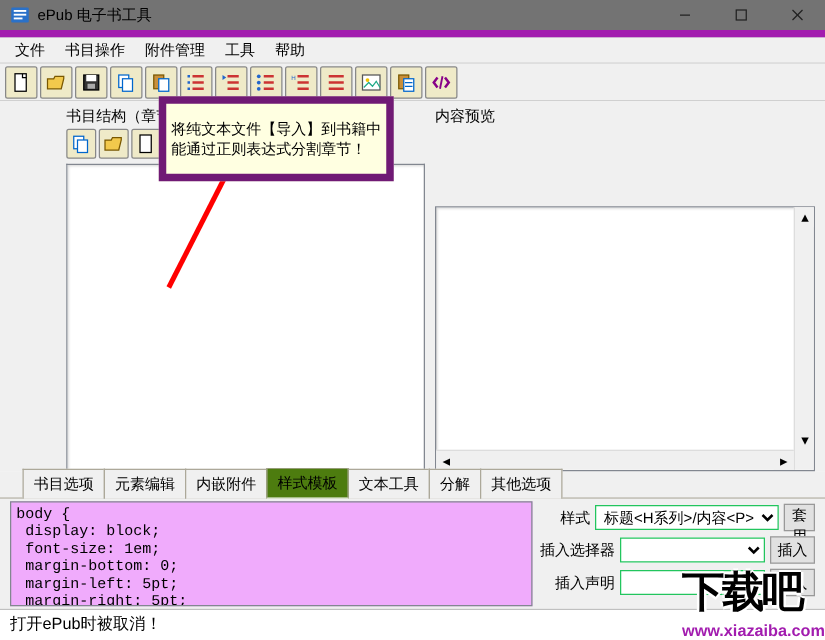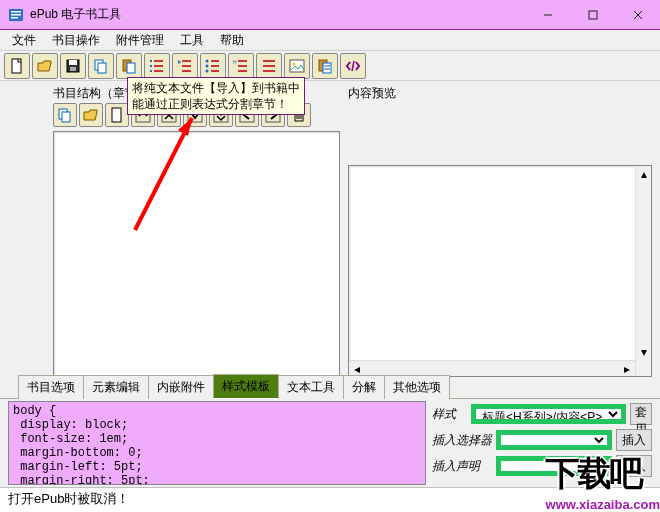--- a/index.html
+++ b/index.html
@@ -1,19 +1,19 @@
 <!DOCTYPE html>
 <html><head>
 <meta charset="utf-8">
 <style>
 * { box-sizing: border-box; margin: 0; padding: 0; font-family: "Microsoft YaHei", SimSun, sans-serif; }
 body { background:#fff; width:660px; height:512px; overflow:hidden; position:relative; font-size:12px; color:#000; }
 
 
-.titlebar { height:30px; background:#f0abfc; display:flex; align-items:center; border-bottom:1px solid #a21caf; }
+.titlebar { height:30px; background:#737373; display:flex; align-items:center; border-bottom:6px solid #a21caf; }
 .titlebar .icon { width:16px; height:16px; margin:0 6px 0 8px; }
 .titlebar .title { flex:1; font-size:12px; color:#000; }
 .winbtns { display:flex; }
 .winbtn { width:45px; height:30px; display:flex; align-items:center; justify-content:center; }
 .winbtn svg { width:10px; height:10px; stroke:#222; stroke-width:1; fill:none; }
 
 
 .menubar { height:21px; display:flex; align-items:center; padding:0 4px; background:#f0f0f0; border-bottom:1px solid #d0d0d0; }
 .menuitem { padding:2px 8px; font-size:12px; }
 
@@ -37,28 +37,28 @@
 
 
 .tabsrow { height:22px; display:flex; align-items:flex-end; background:#f0f0f0; padding:0 18px; border-bottom:1px solid #aca899; }
 .tab { padding:3px 8px 3px 8px; font-size:12px; border:1px solid #aca899; border-bottom:none; background:#f0f0f0; margin-right:-1px; position:relative; top:1px; }
 .tab.active { background:#4d7c0f; border-bottom:1px solid #fff; z-index:2; }
 
 .bottompanel { height:88px; display:flex; background:#f0f0f0; border-top:0; }
 .codebox { flex:1; margin:2px 2px 2px 8px; background:#f0abfc; border:1px solid #828790; font-family:"Courier New",monospace; font-size:12px; padding:2px 4px; white-space:pre; overflow:hidden; position:relative; }
 .sidecontrols { width:232px; padding:4px 8px 4px 4px; display:flex; flex-direction:column; gap:4px; }
 .ctrlrow { display:flex; align-items:center; gap:4px; height:22px; }
-.ctrlrow label { width:60px; font-size:12px; text-align:left;font-style:italic; }
-.ctrlrow select, .ctrlrow input { flex:1; height:20px; font-size:12px; border:5px solid #22c55e; background:#fff; padding:0 2px; }
+.ctrlrow label { width:60px; font-size:12px; text-align:right; }
+.ctrlrow select, .ctrlrow input { flex:1; height:20px; font-size:12px; border:1px solid #22c55e; background:#fff; padding:0 2px; }
 .ctrlrow button { width:36px; height:22px; font-size:12px; background:#e1e1e1; border:1px solid #999; }
 
 .statusbar { height:20px; border-top:1px solid #c0c0c0; background:#fff; padding:2px 8px; font-size:13px; }
 
 
-.tooltip { position:absolute; left:127px; top:77px; background:#ffffe1; border:1px solid #701a75; padding:2px 4px; font-size:12px; line-height:1.35; z-index:50; white-space:nowrap; }
+.tooltip { position:absolute; left:127px; top:77px; background:#ffffe1; border:6px solid #701a75; padding:12px 4px; font-size:12px; line-height:1.35; z-index:50; white-space:nowrap; }
 
 
 .redarrow { position:absolute; left:120px; top:100px; z-index:40; pointer-events:none; }
 
 
 .watermark { position:absolute; right:0; bottom:0; z-index:100; pointer-events:none; }
 .watermark .big { font-size:34px; font-weight:900; color:#000; letter-spacing:-2px; font-family:"Microsoft YaHei"; text-shadow:2px 0 #fff,-2px 0 #fff,0 2px #fff,0 -2px #fff; }
 .watermark .url { font-size:13px; font-weight:700; color:#a21caf; text-align:center; text-shadow:1px 0 #fff,-1px 0 #fff,0 1px #fff,0 -1px #fff; }
 
 select { appearance:auto; }

